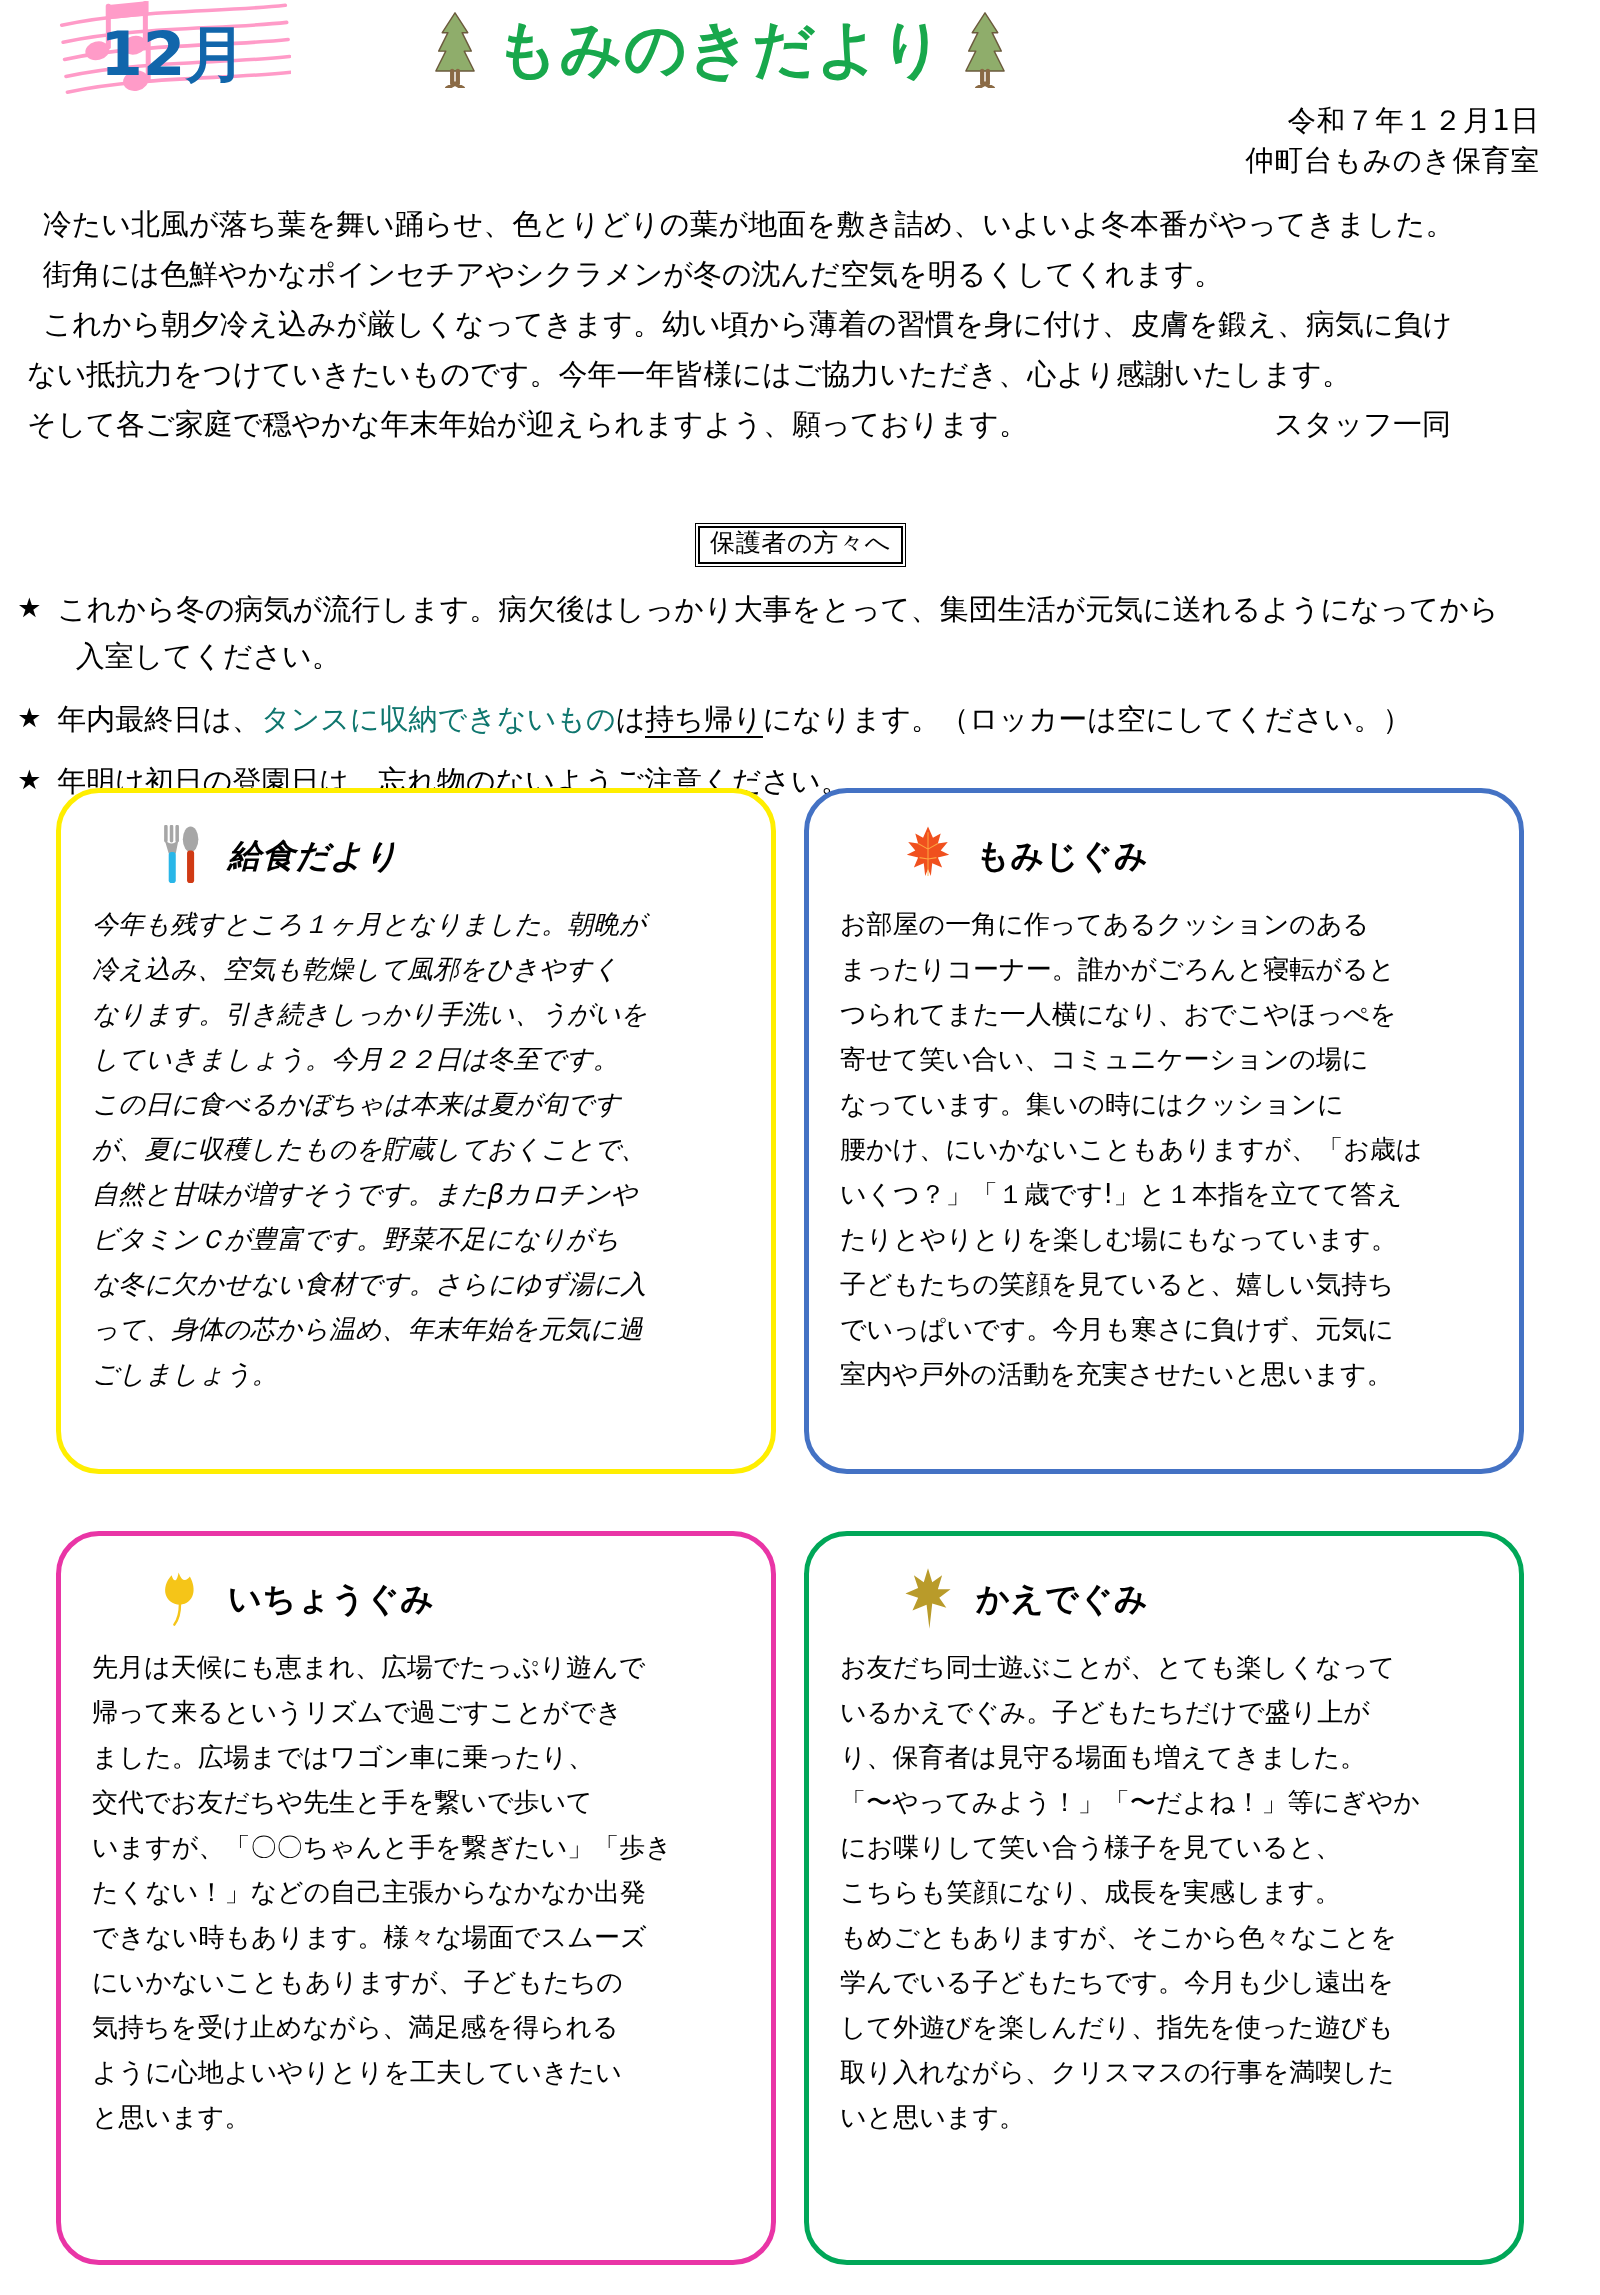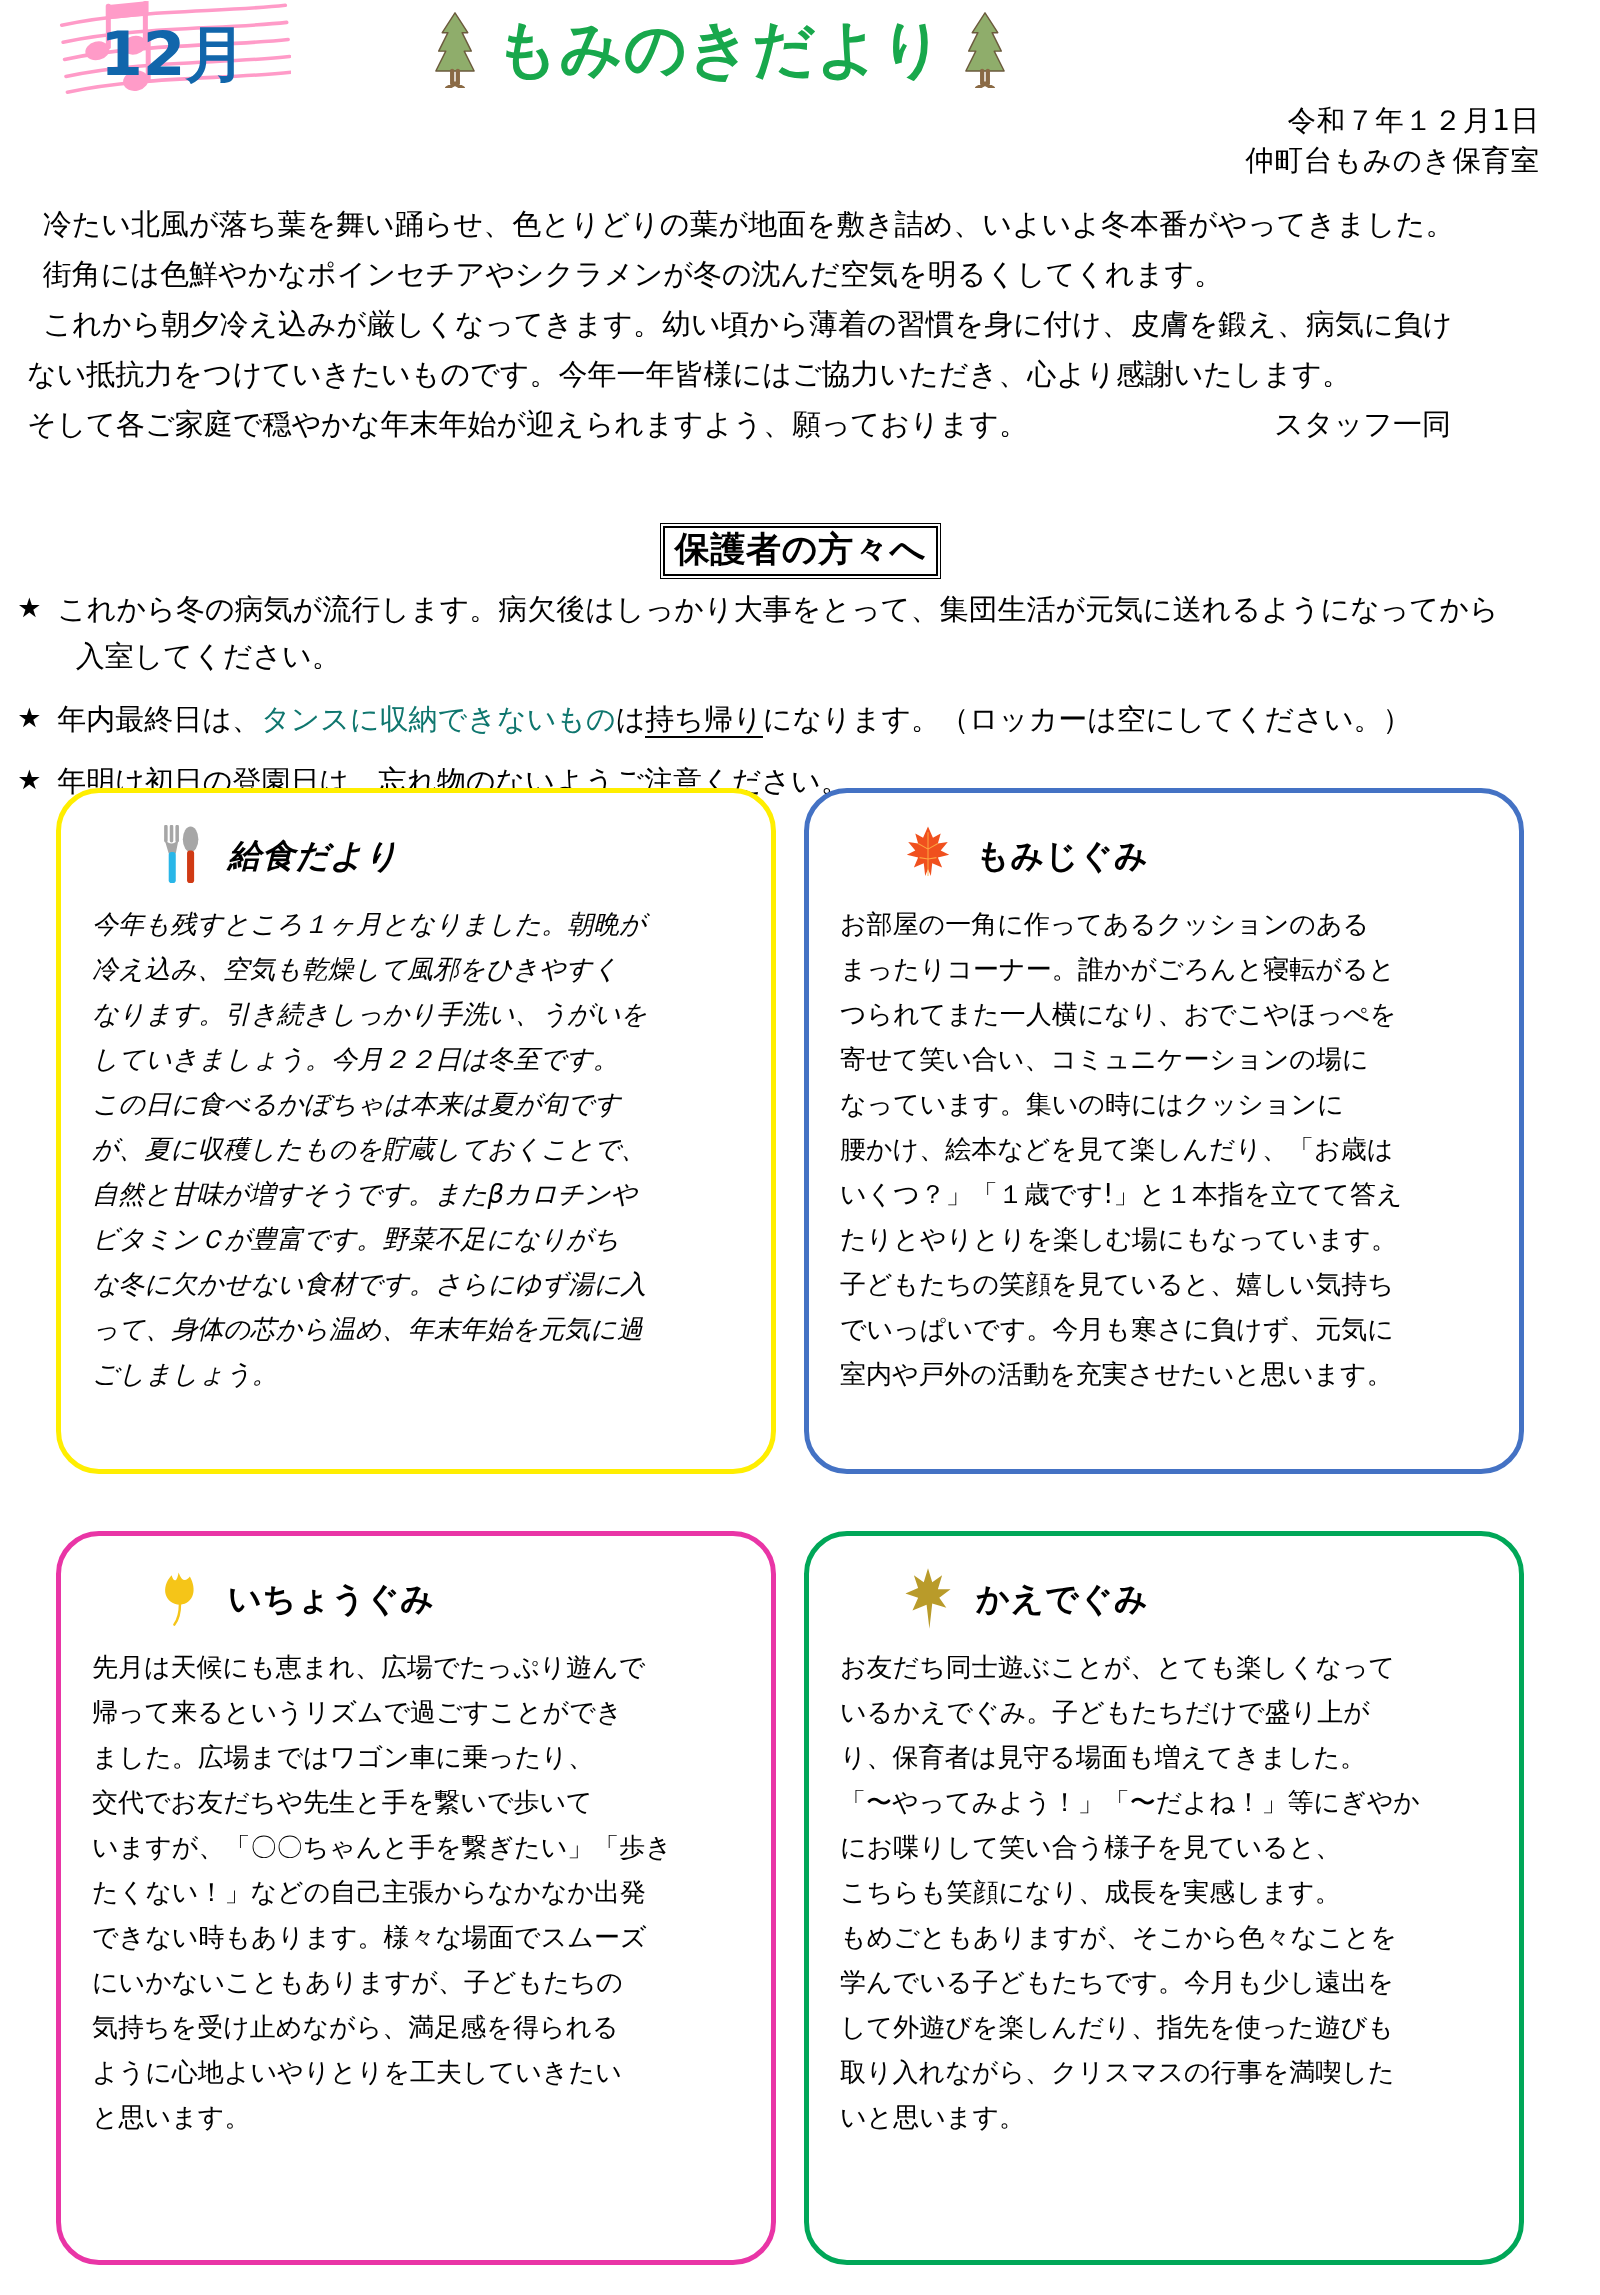--- a/index.html
+++ b/index.html
@@ -91,22 +91,22 @@
     left: 0; top: 526px;
     width: 1601px;
     text-align: center;
   }
   #parents-heading {
     display: inline-block;
     border: 2.1px solid #000;
     outline: 1.4px solid #000;
     outline-offset: 2.1px;
     padding: 1.4px 10px 4.3px 10px;
-    font-size: 35px;
-    font-weight: 700;
+    font-size: 25px;
+    font-weight: 400;
     letter-spacing: 0.7px;
     line-height: 1.15;
   }
 
   
   #notices {
     position: absolute;
     left: 14.3px; top: 586px;
     width: 1561px;
     font-size: 29px;
@@ -294,21 +294,21 @@
         <path d="M34 10 L34 72 M34 34 L20 26 M34 34 L48 26 M34 48 L22 46 M34 48 L46 46" stroke="#ffb347" stroke-width="1.5" fill="none" opacity="0.85"></path>
       </svg>
       <span class="btitle">もみじぐみ</span>
     </div>
     <div class="box-body">
       <span class="l">お部屋の一角に作ってあるクッションのある</span>
       <span class="l">まったりコーナー。誰かがごろんと寝転がると</span>
       <span class="l">つられてまた一人横になり、おでこやほっぺを</span>
       <span class="l">寄せて笑い合い、コミュニケーションの場に</span>
       <span class="l">なっています。集いの時にはクッションに</span>
-      <span class="l">腰かけ、絵本などを見て楽しんだり、「お歳は</span>
+      <span class="l">腰かけ、にいかないこともありますが、「お歳は</span>
       <span class="l">いくつ？」「１歳です!」と１本指を立てて答え</span>
       <span class="l">たりとやりとりを楽しむ場にもなっています。</span>
       <span class="l">子どもたちの笑顔を見ていると、嬉しい気持ち</span>
       <span class="l">でいっぱいです。今月も寒さに負けず、元気に</span>
       <span class="l">室内や戸外の活動を充実させたいと思います。</span>
     </div>
   </div>
 
   <div class="box" id="box-icho">
     <div class="box-head">

